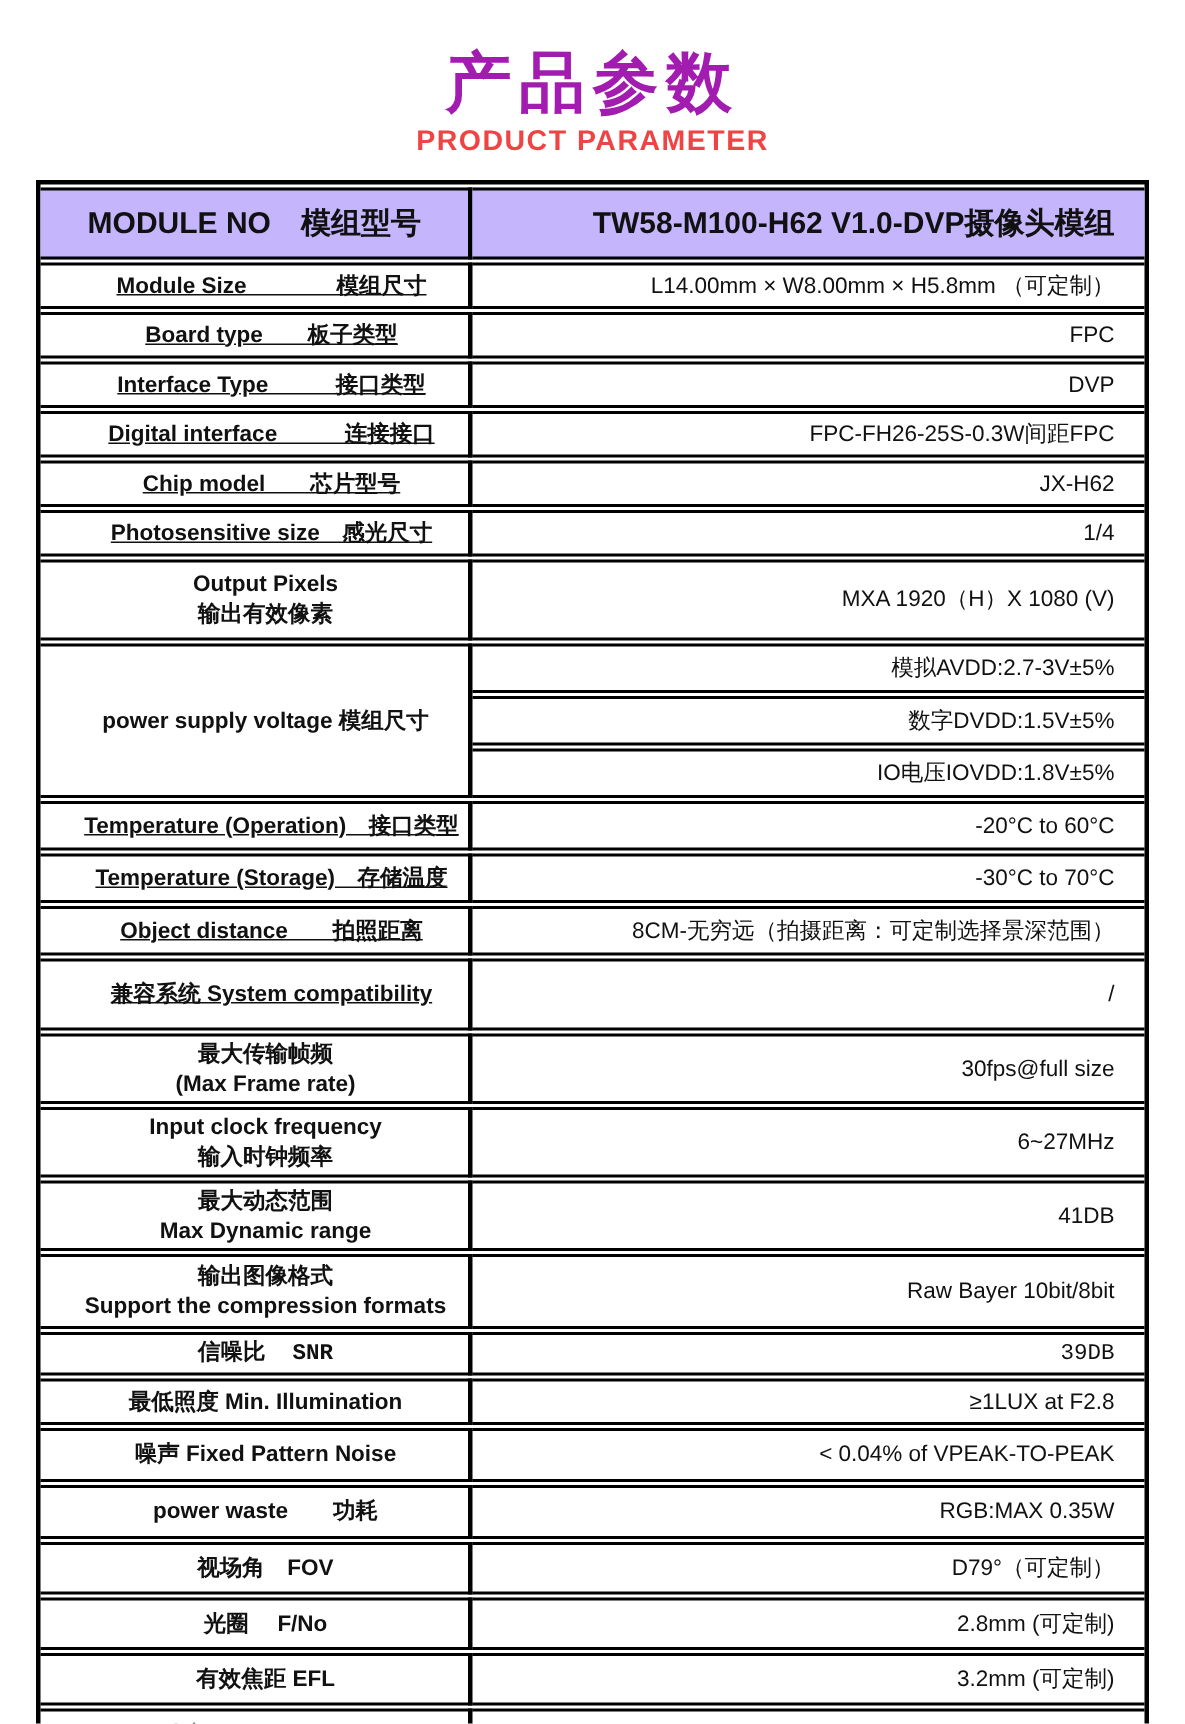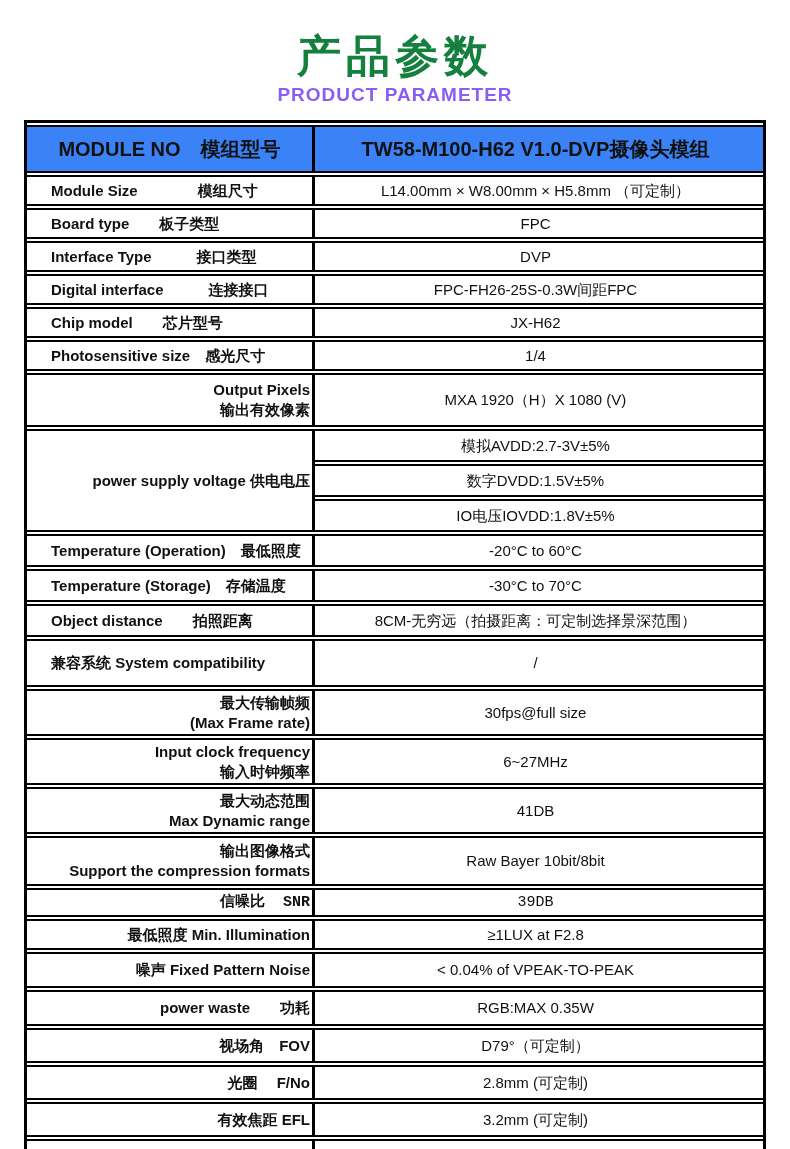--- a/index.html
+++ b/index.html
@@ -3,50 +3,50 @@
 <meta charset="utf-8">
 <style>
   html,body{margin:0;padding:0;}
   body{
     width:790px;height:1149px;overflow:hidden;background:#ffffff;
     font-family:"Liberation Sans","DejaVu Sans",sans-serif;color:#111;
   }
   
   .title-block{text-align:center;padding-top:30px;}
   .page-title{
-    font-size:44px;font-weight:bold;color:#15803d;
+    font-size:44px;font-weight:bold;color:#a21caf;
     letter-spacing:5px;line-height:52px;margin:0;
   }
   .page-subtitle{
-    font-size:19px;font-weight:bold;color:#8b5cf6;
+    font-size:19px;font-weight:bold;color:#ef4444;
     letter-spacing:1px;margin-top:2px;
   }
   
   .spec-table-wrap{width:742px;margin:14px auto 0 auto;}
   table.spec{
     width:742px;table-layout:fixed;
     border:3px solid #000;background:#fff;
     border-collapse:separate;border-spacing:0 2px;
   }
   col.c1{width:288px;}
   td{
     border-top:2px solid #000;border-bottom:2px solid #000;
     vertical-align:middle;font-size:15px;line-height:20px;
     overflow:hidden;
   }
   td.lbl{
     border-right:3px solid #000;font-weight:bold;
     white-space:pre-wrap;
   }
-  td.lbl.left{text-align:left;padding-left:24px;}
-  td.lbl.ctr{text-align:right;padding-left:17px;padding-right:2px;}
-  td.val{text-align:center;padding-left:13px;padding-right:20px;white-space:pre-wrap;}
+  td.lbl.left{text-align:center;padding-left:24px;text-decoration:underline;}
+  td.lbl.ctr{text-align:center;padding-left:17px;padding-right:2px;}
+  td.val{text-align:right;padding-left:13px;padding-right:20px;white-space:pre-wrap;}
   
   tr.hdr td{
-    background:#3b82f6;font-size:20px;font-weight:bold;height:42px;
+    background:#c4b5fd;font-size:20px;font-weight:bold;height:42px;
   }
   tr.hdr td.lbl{text-align:center;}
   tr.hdr td.val{padding-left:13px;}
   
   .rh1 td{height:25px;}           
   .rh2 td{height:48px;}           
   .rhv td{height:27px;margin-top:20px;}           
   .rht td{height:27px;}           
   .rhc td{height:42px;margin-top:33px;}           
   .rhd td{height:41px;}           
@@ -101,32 +101,32 @@
     <td class="lbl left">Photosensitive size　感光尺寸</td>
     <td class="val">1/4</td>
   </tr>
   <tr class="rh2">
     <td class="lbl ctr">Output Pixels
 输出有效像素</td>
     <td class="val">MXA 1920（H）X 1080 (V)</td>
   </tr>
 
   <tr class="rhv">
-    <td class="lbl ctr" rowspan="3">power supply voltage 供电电压</td>
+    <td class="lbl ctr" rowspan="3">power supply voltage 模组尺寸</td>
     <td class="val">模拟AVDD:2.7-3V±5%</td>
   </tr>
   <tr class="rhv">
     <td class="val">数字DVDD:1.5V±5%</td>
   </tr>
   <tr class="rhv">
     <td class="val">IO电压IOVDD:1.8V±5%</td>
   </tr>
 
   <tr class="rht">
-    <td class="lbl left">Temperature (Operation)　最低照度</td>
+    <td class="lbl left">Temperature (Operation)　接口类型</td>
     <td class="val">-20°C to 60°C</td>
   </tr>
   <tr class="rht">
     <td class="lbl left">Temperature (Storage)　存储温度</td>
     <td class="val">-30°C to 70°C</td>
   </tr>
   <tr class="rht">
     <td class="lbl left">Object distance　　拍照距离</td>
     <td class="val">8CM-无穷远（拍摄距离：可定制选择景深范围）</td>
   </tr>

